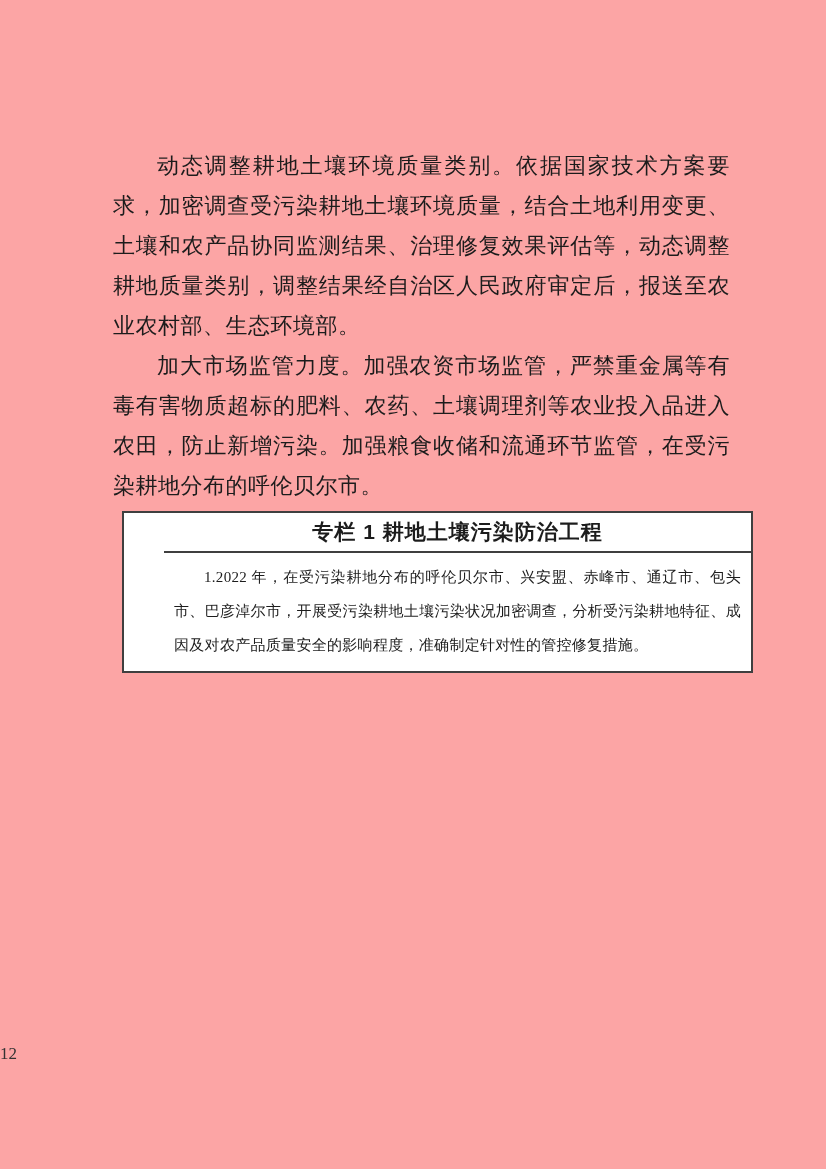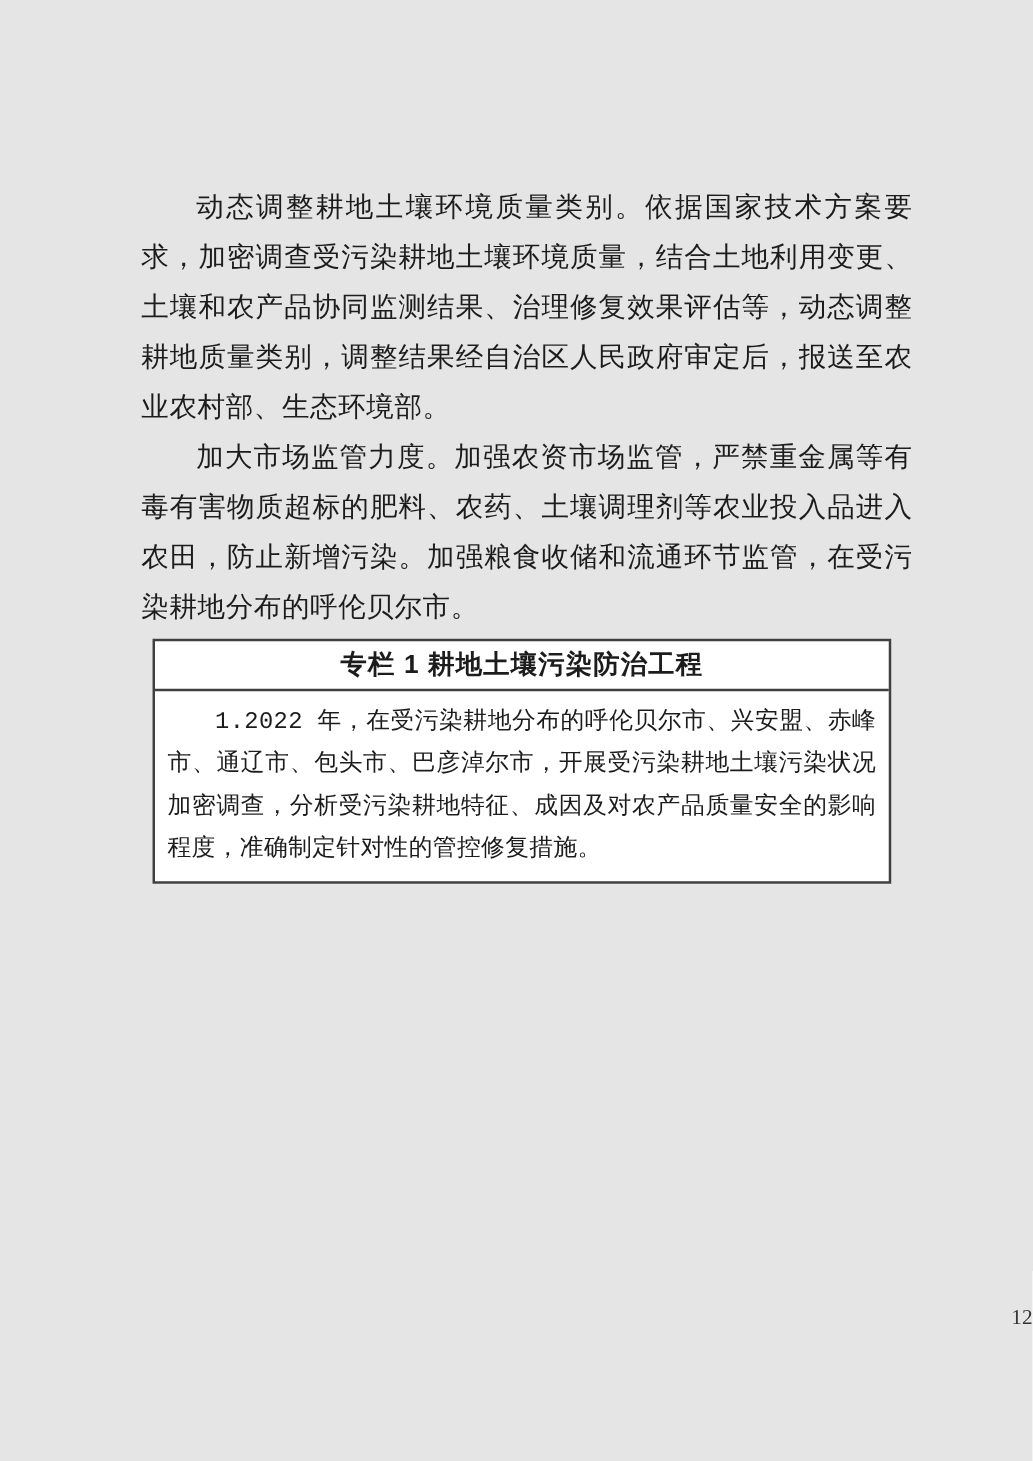--- a/index.html
+++ b/index.html
@@ -4,21 +4,21 @@
 <style>
   html, body {
     margin: 0;
     padding: 0;
     background: #ffffff;
   }
   .page {
     position: relative;
     width: 826px;
     height: 1169px;
-    background: #e5e5e5;
+    background: #fca5a5;
     overflow: hidden;
     font-family: "Liberation Serif", "DejaVu Serif", serif;
     color: #1c1c1c;
   }
   .content {
     position: absolute;
     left: 113px;
     top: 146px;
     width: 617px;
   }
@@ -30,49 +30,49 @@
     text-justify: inter-ideograph;
     text-indent: 2em;
     letter-spacing: 0.5px;
   }
   .callout-box {
     margin-top: 5px;
     margin-left: 9px;
     width: 587px;
     border: 2px solid #3f3f3f;
     background: #ffffff;
+    padding-left: 40px;
   }
   .box-header {
     font-family: "Liberation Sans", "DejaVu Sans", sans-serif;
     font-weight: bold;
     font-size: 21px;
     line-height: 38px;
     text-align: center;
     border-bottom: 2px solid #3f3f3f;
     letter-spacing: 1px;
   }
   .box-body {
     padding: 7px 10px 9px 10px;
   }
   .box-par {
     margin: 0;
-    font-size: 19px;
+    font-size: 15px;
     line-height: 34px;
     text-align: justify;
     text-justify: inter-ideograph;
     text-indent: 2em;
     letter-spacing: 0.3px;
-    font-family: Liberation Mono, monospace;
   }
   .page-number {
     position: absolute;
     top: 1044px;
     left: 0;
     width: 100%;
-    text-align: right;
+    text-align: left;
     font-size: 17px;
     color: #333333;
   }
 </style>
 </head>
 <body>
 
 <div class="page">
   <div class="content">
     <p class="body-par">动态调整耕地土壤环境质量类别。依据国家技术方案要求，加密调查受污染耕地土壤环境质量，结合土地利用变更、土壤和农产品协同监测结果、治理修复效果评估等，动态调整耕地质量类别，调整结果经自治区人民政府审定后，报送至农业农村部、生态环境部。</p>

